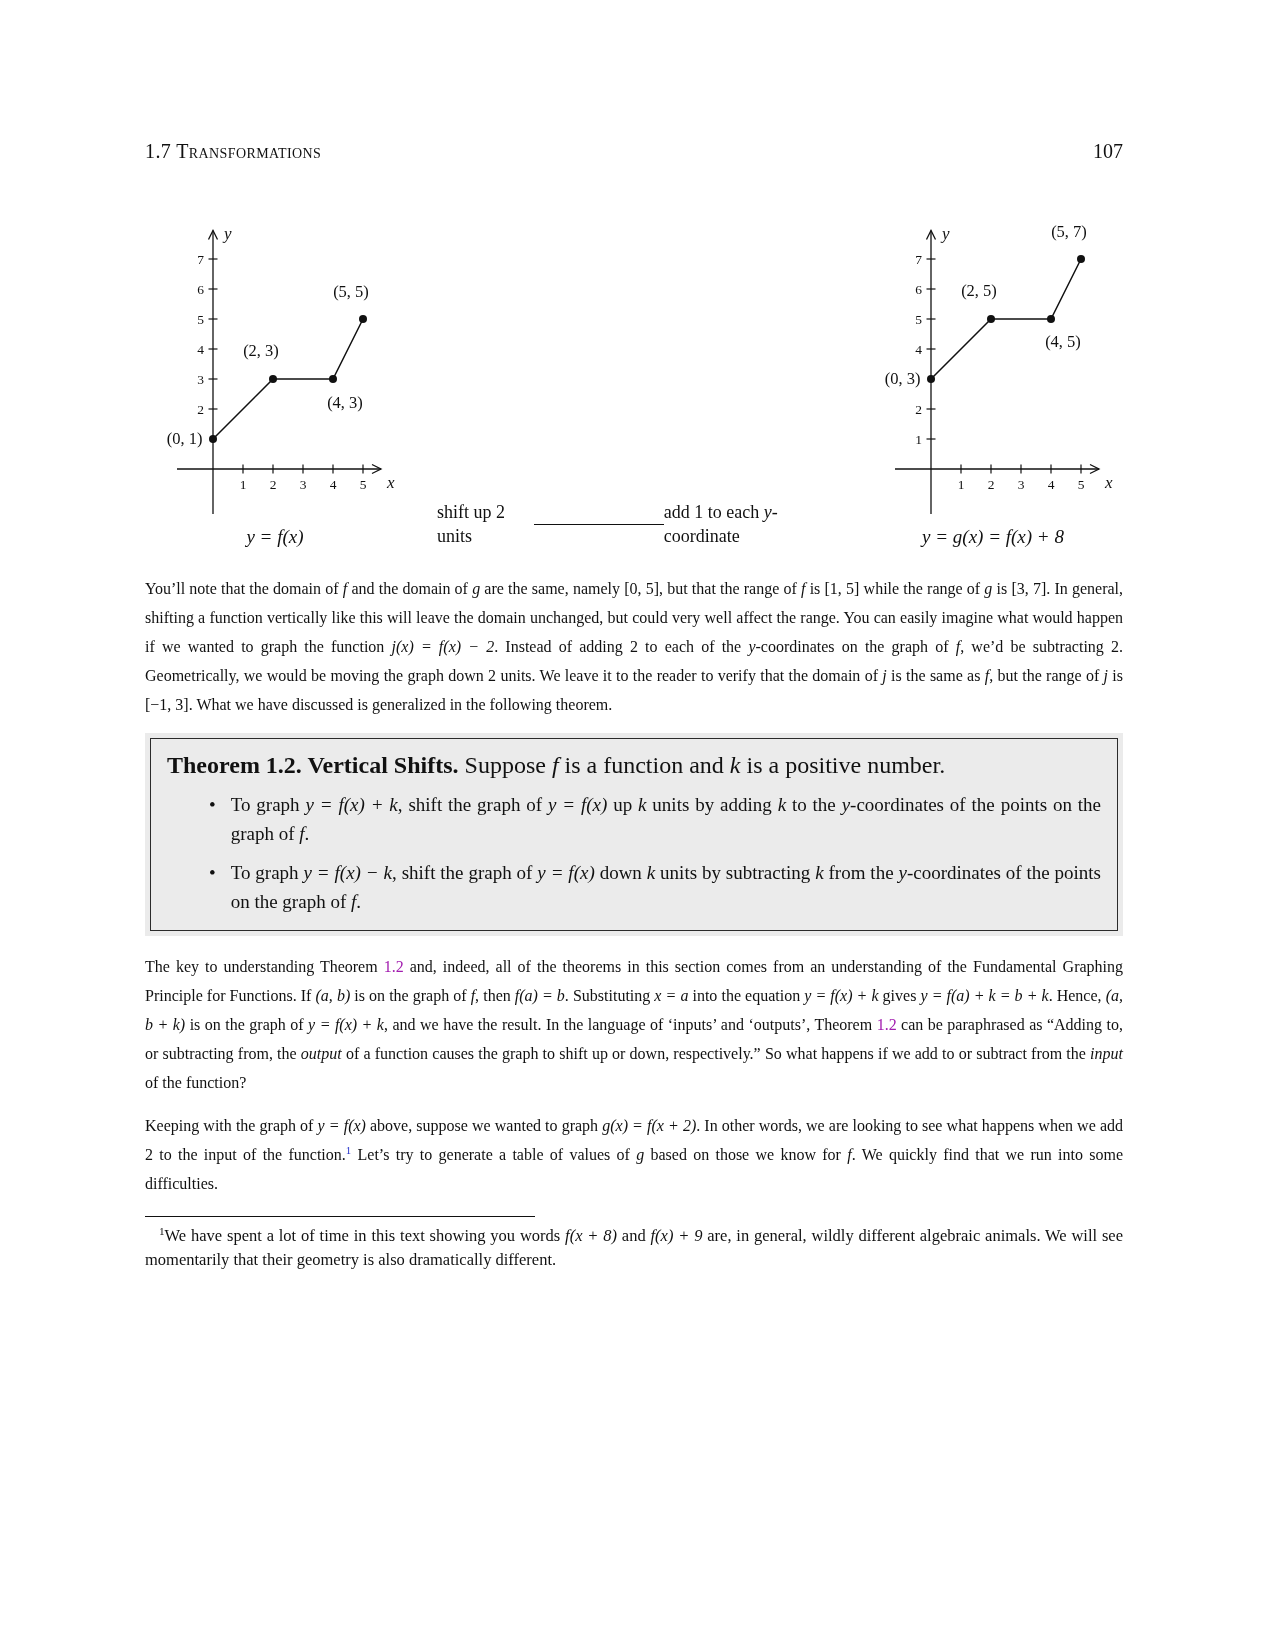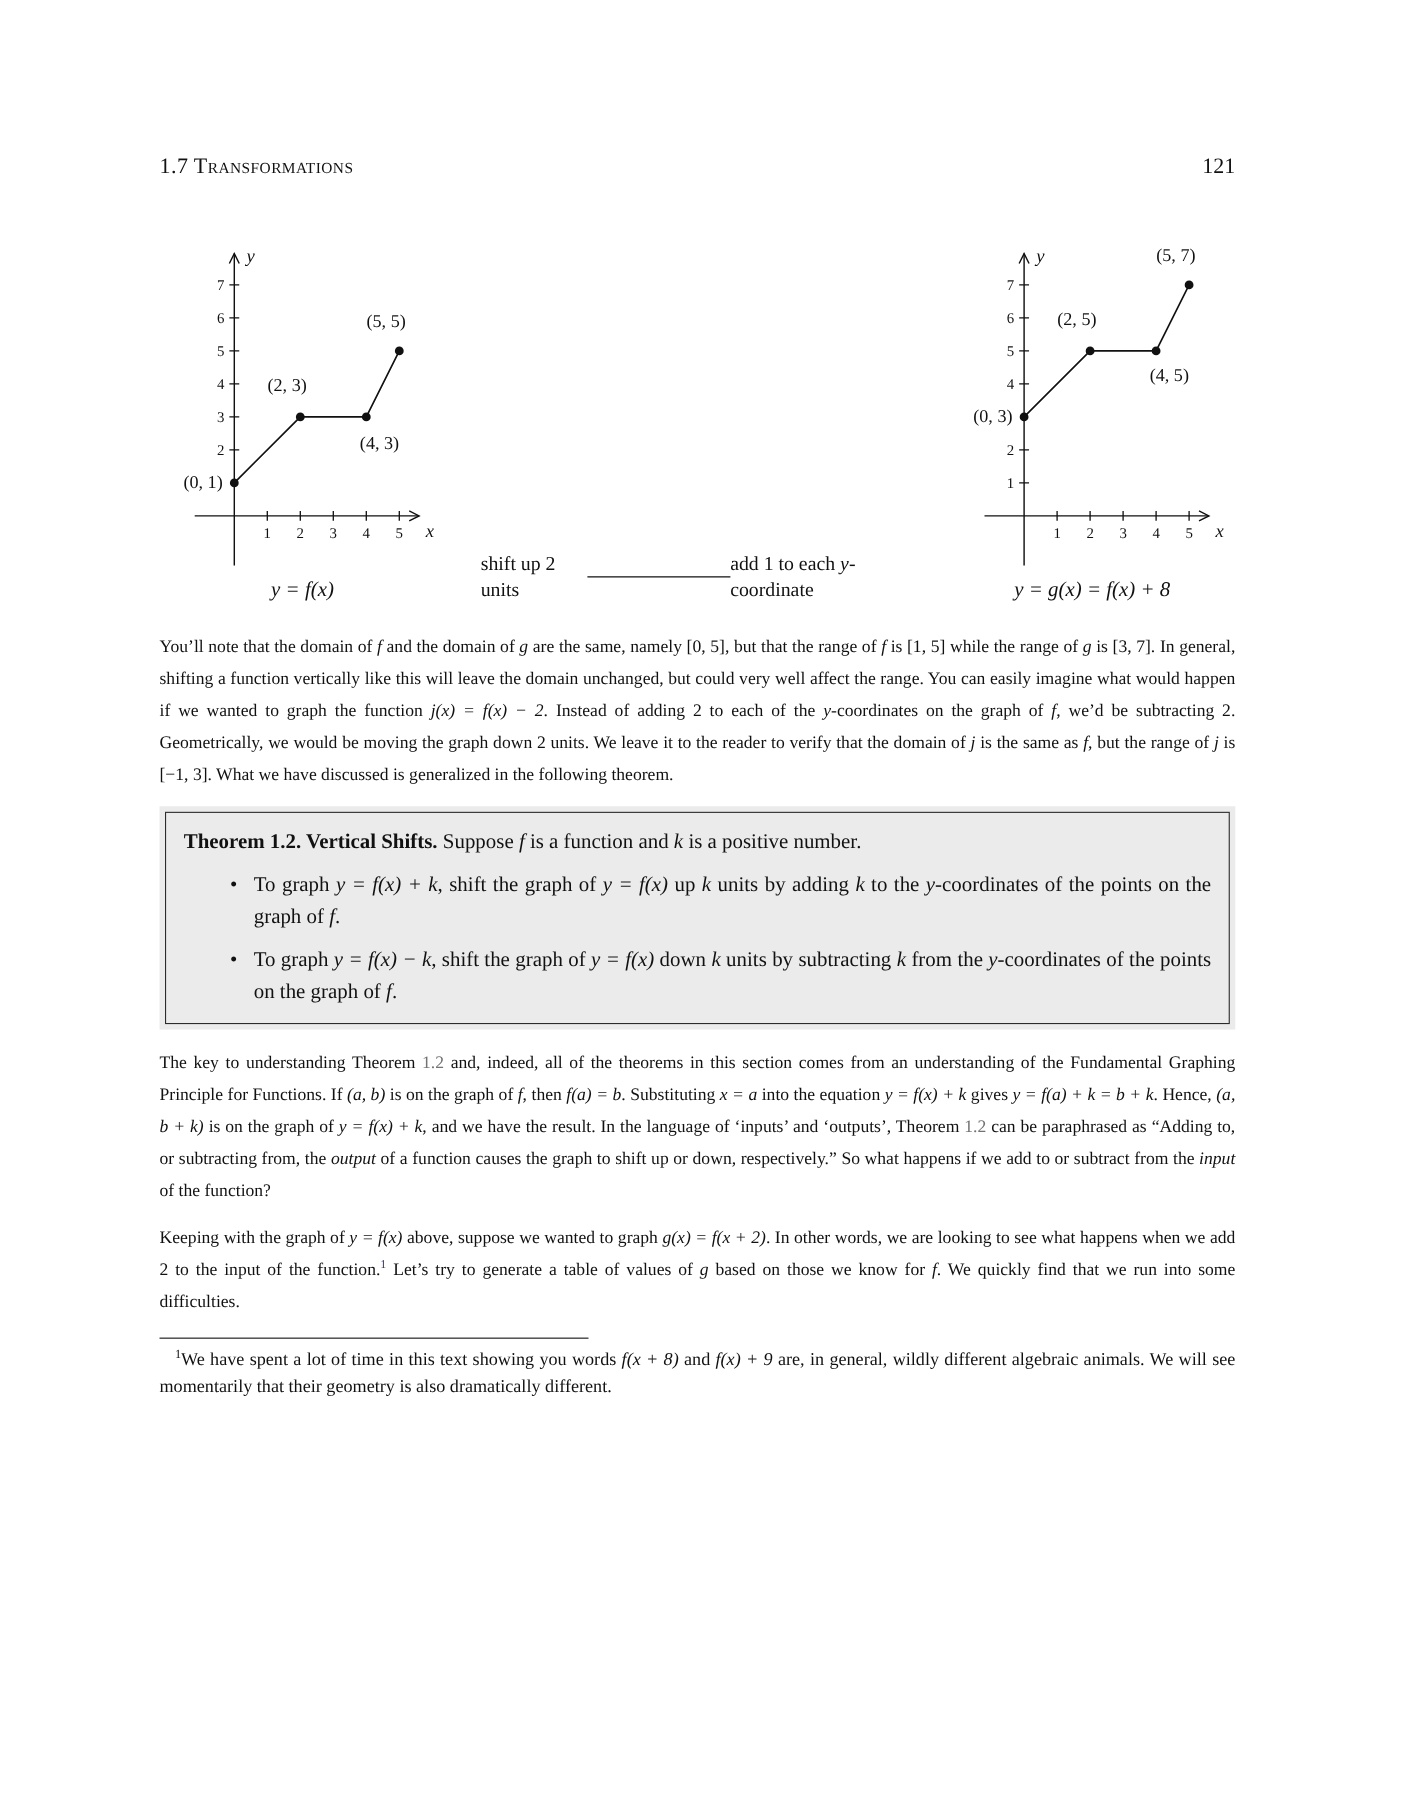--- a/index.html
+++ b/index.html
@@ -21,46 +21,46 @@
   .graph-caption{text-align:center;font-style:italic;font-size:19px;line-height:26px;margin-top:5px;}
   .transition{display:flex;flex-direction:row;align-items:center;font-size:18px;line-height:24px;margin:0 6px 2px 6px;}
   .transition .arrow-svg{margin:3px 0 2px 0;display:block;}
   svg text{font-family:"Liberation Serif","DejaVu Serif",serif;fill:#111;}
   svg .tick{font-size:13.5px;}
   svg .ptlbl{font-size:16.5px;}
   svg .ax{font-size:17px;font-style:italic;}
   
   .thm-outer{background:#ebebeb;padding:5px;margin:14px 0 16px 0;}
   .thm-inner{border:1.3px solid #2b2b2b;padding:12px 16px 14px 16px;}
-  .thm-head{font-size:19px;line-height:29px;margin:0;text-align:justify;}
+  .thm-head{font-size:24px;line-height:29px;margin:0;text-align:justify;}
   ul.thm-list{list-style:none;margin:10px 0 0 0;padding:0;}
   ul.thm-list li{display:flex;gap:15px;padding-left:42px;margin:0 0 10px 0;font-size:19px;line-height:29px;}
   ul.thm-list li:last-child{margin-bottom:0;}
   ul.thm-list .bullet{line-height:29px;}
   ul.thm-list .li-text{flex:1;text-align:justify;}
   
   .footnote{margin-top:18px;}
   .fnrule{width:390px;border-top:1.5px solid #111;margin:0 0 7px 0;}
   p.fn-text{font-size:16.5px;line-height:24px;text-align:justify;text-indent:14px;margin:0;}
   
   .seg-i{font-style:italic;}
   .seg-b{font-weight:700;}
-  .seg-link{color:#737373;}
+  .seg-link{color:#a21caf;}
   .seg-sup{vertical-align:super;font-size:0.68em;line-height:0;}
   .seg-suplink{vertical-align:super;font-size:0.68em;line-height:0;color:#2331cb;}
 </style>
 </head>
 <body>
 
 <div class="page">
   <div class="content">
 
     <div class="pagehead">
       <span class="sc">1.7 Transformations</span>
-      <span>121</span>
+      <span>107</span>
     </div>
 
     <div class="figure">
       <div class="graph-block">
         <svg width="260" height="300">
             <line x1="68" y1="295" x2="68" y2="11.5" stroke="#111111" stroke-width="1.3"></line>
             <path d="M 63.5 20.5 L 68 11.5 L 72.5 20.5" fill="none" stroke="#111111" stroke-width="1.3"></path>
             <line x1="32" y1="250" x2="236" y2="250" stroke="#111111" stroke-width="1.3"></line>
             <path d="M 227 245.5 L 236 250 L 227 254.5" fill="none" stroke="#111111" stroke-width="1.3"></path>
             <text x="242" y="269" class="ax">x</text>

